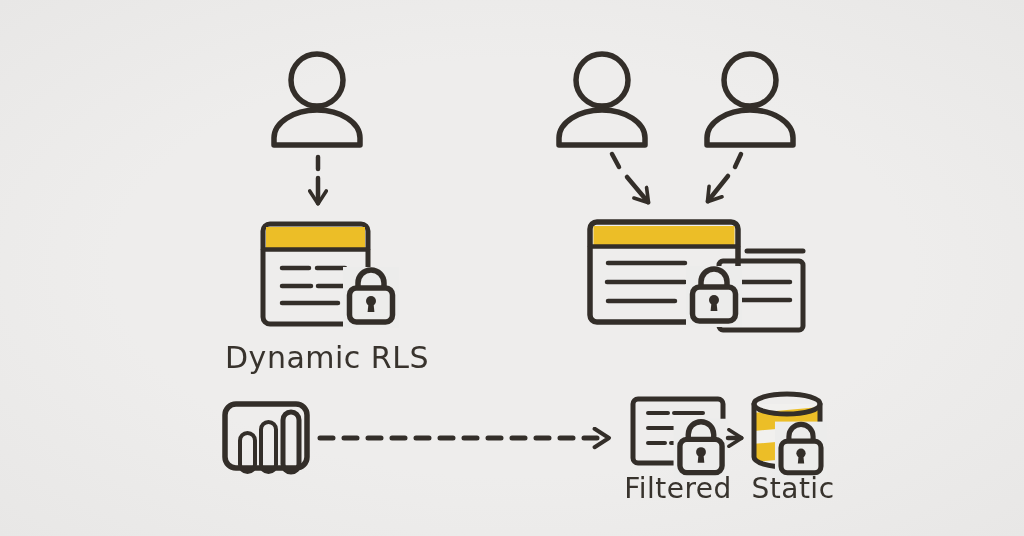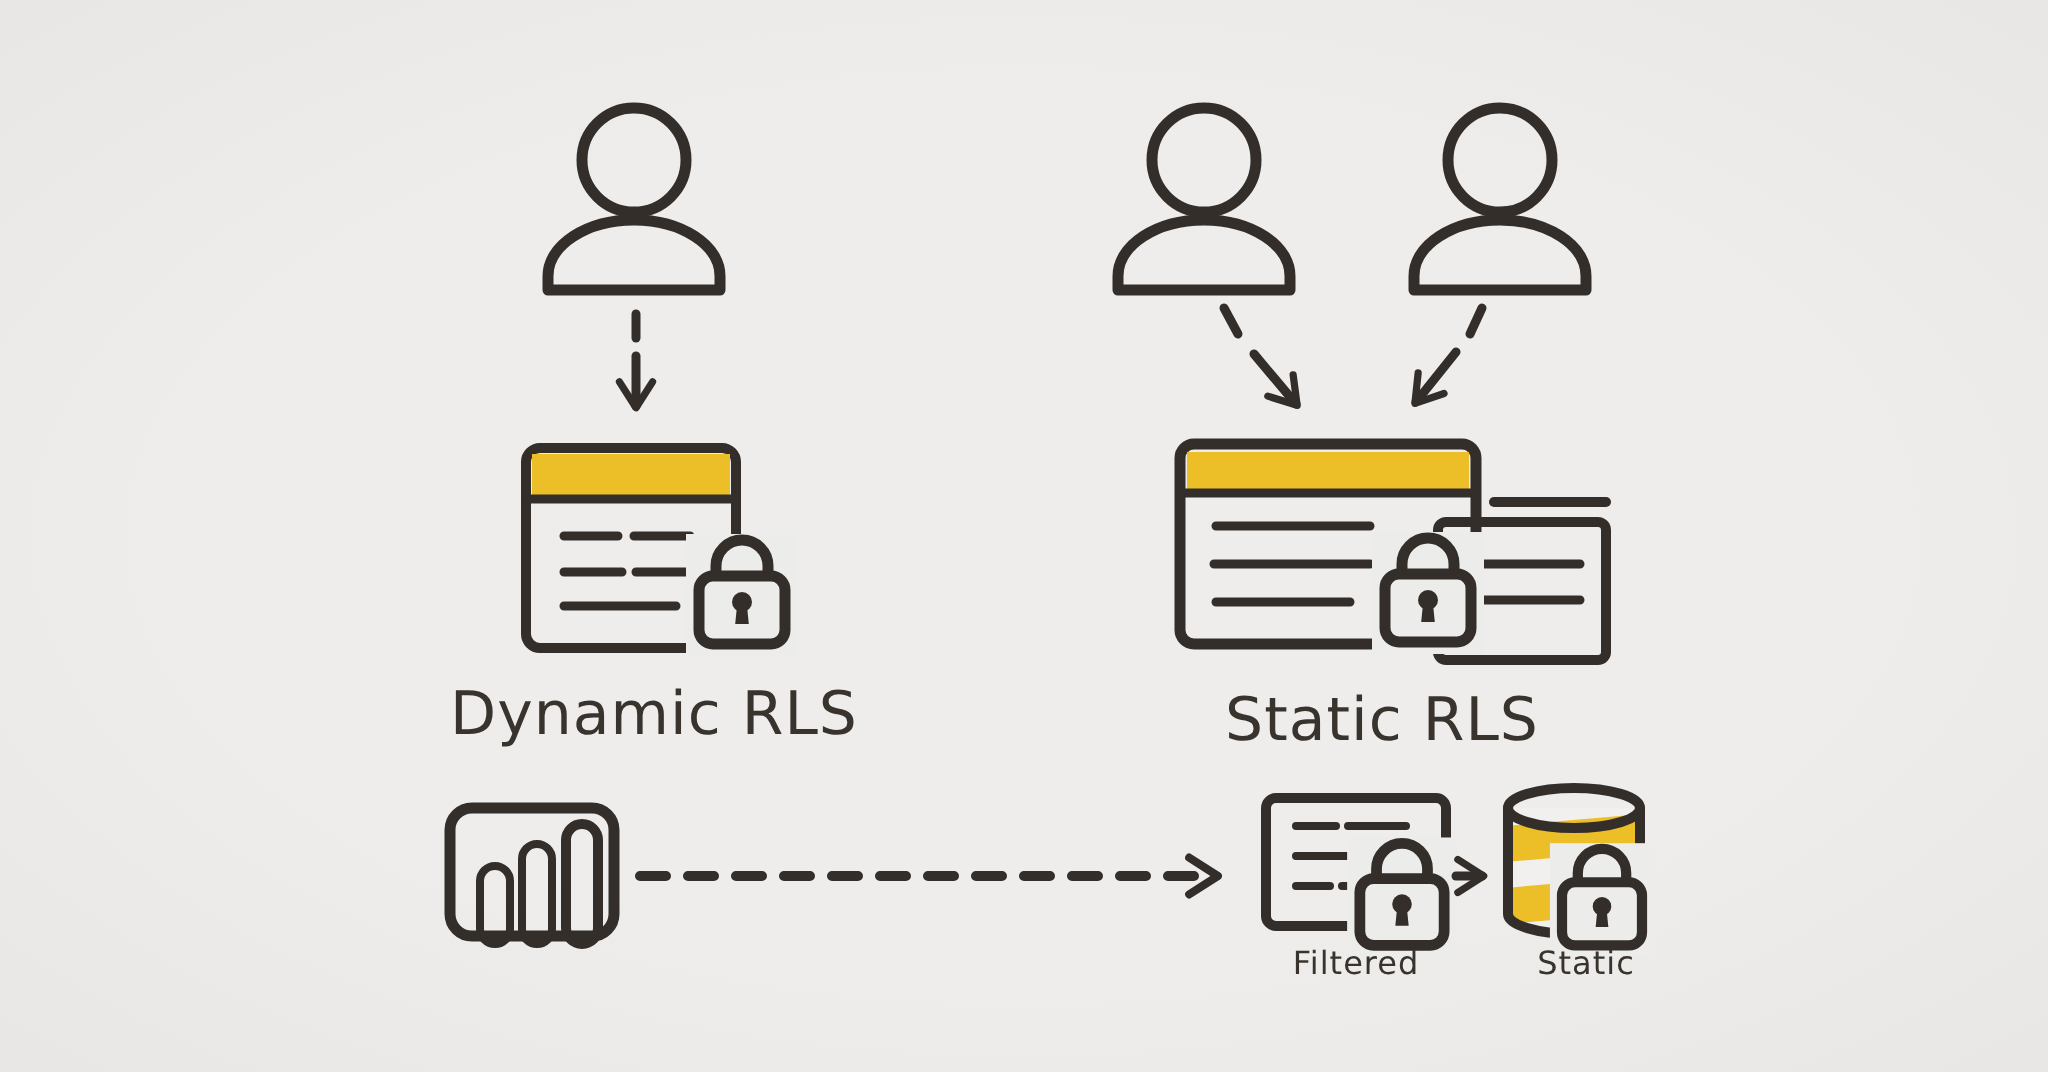--- a/index.html
+++ b/index.html
@@ -17,21 +17,21 @@
     position:relative;width:1024px;height:536px;
     background:radial-gradient(ellipse at 50% 50%, #EEEDEC 55%, #E8E7E6 100%);
   }
   svg{position:absolute;left:0;top:0;}
   .ink{stroke:var(--ink);stroke-linecap:round;stroke-linejoin:round;fill:none;}
   .lbl{
     position:absolute;transform:translateX(-50%);
     color:#38332D;white-space:nowrap;letter-spacing:0.5px;
   }
   .lbl-big{font-size:30px;}
-  .lbl-small{font-size:16px;}
+  .lbl-small{font-size:28px;}
 </style>
 </head>
 <body>
 
 <div class="canvas">
 
   <svg width="1024" height="536" viewBox="0 0 1024 536">
     <defs>
       <marker id="ah" viewBox="0 0 12 12" refX="9" refY="6" markerWidth="4.6" markerHeight="4.6" orient="auto-start-reverse">
         <path d="M2 1.2 L9.5 6 L2 10.8" fill="none" stroke="#332E29" stroke-width="2.1" stroke-linecap="round" stroke-linejoin="round"></path>
@@ -119,18 +119,17 @@
         </g>
         <path d="M754 404 L754 457 A 33 10 0 0 0 820 457 L820 404" class="ink" stroke-width="5"></path>
         <ellipse cx="787" cy="404" rx="33" ry="10" fill="#F1F0EE" class="ink" stroke-width="5"></ellipse>
       </g>
       <use href="#lock" transform="translate(801,456) scale(0.93)" class="ink" stroke-width="5.5"></use>
     </g>
   </svg>
 
   <div class="lbl lbl-big" style="left:327px;top:340px;">Dynamic RLS</div>
 
-  <div class="lbl lbl-big" style="left:691px;top:343px;">Static RLS</div>
 
   <div class="lbl lbl-small" style="left:678px;top:472px;">Filtered</div>
 
   <div class="lbl lbl-small" style="left:793px;top:472px;">Static</div>
 </div>
 
 </body></html>

